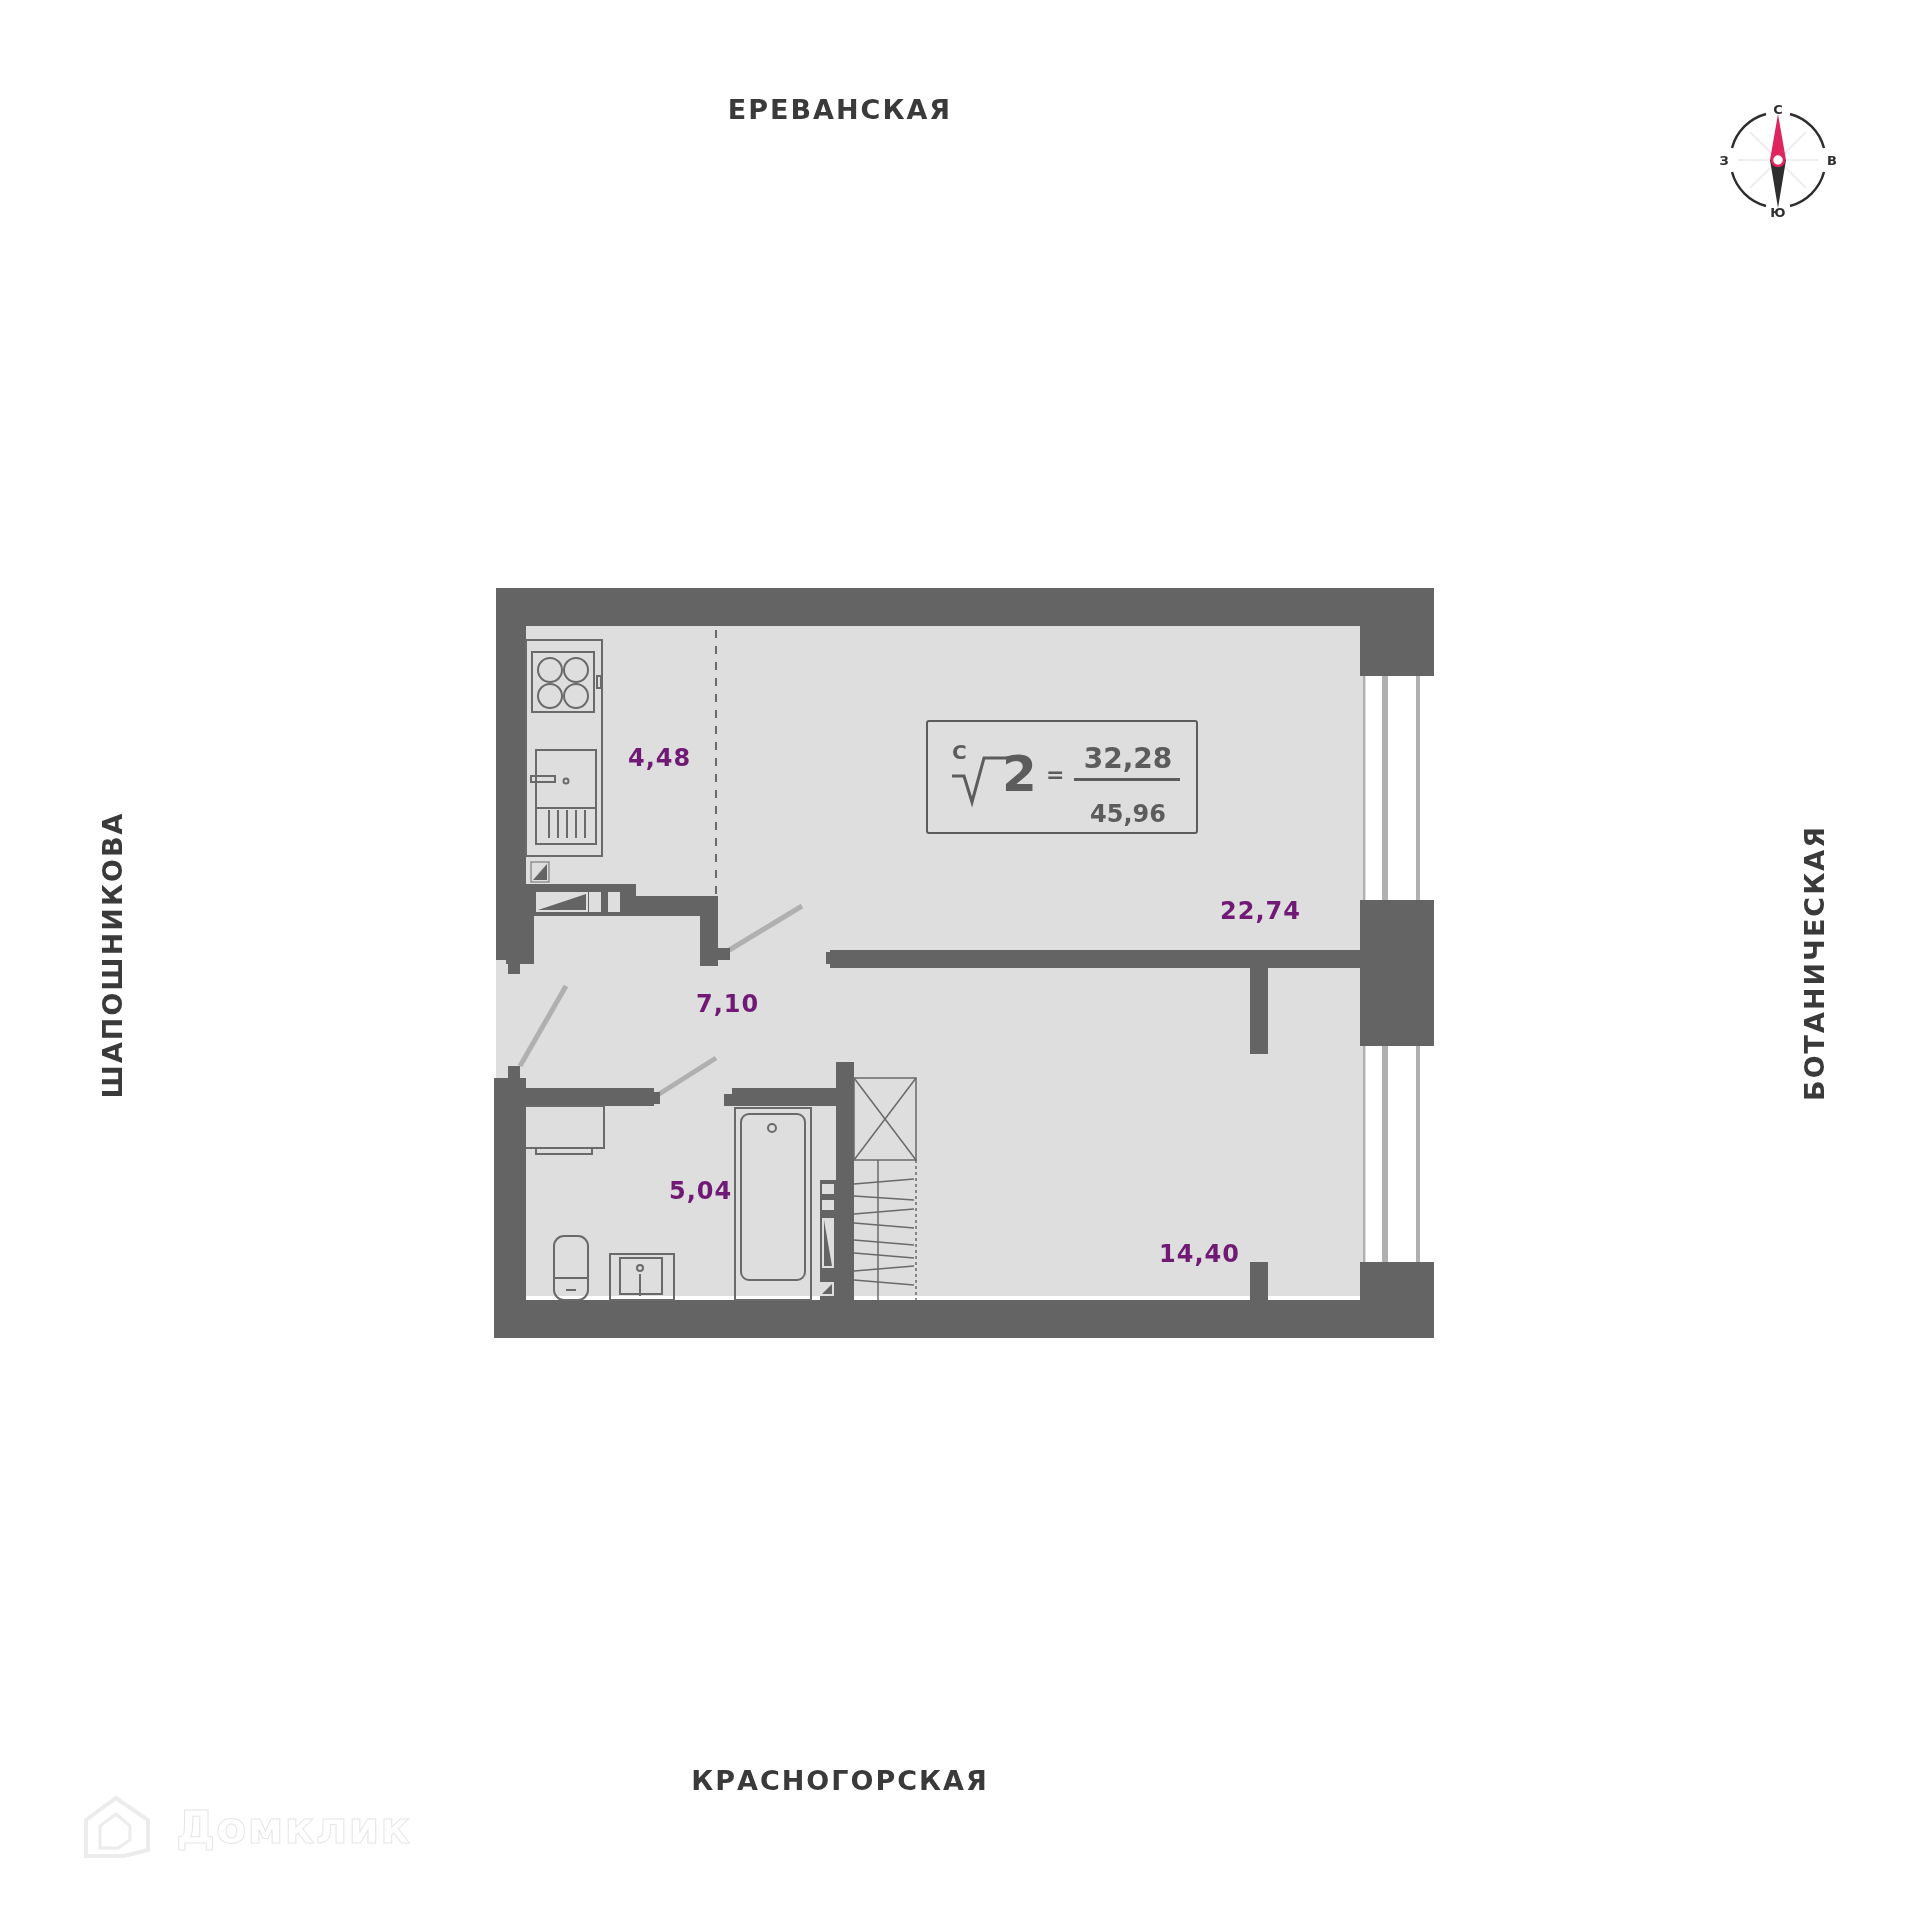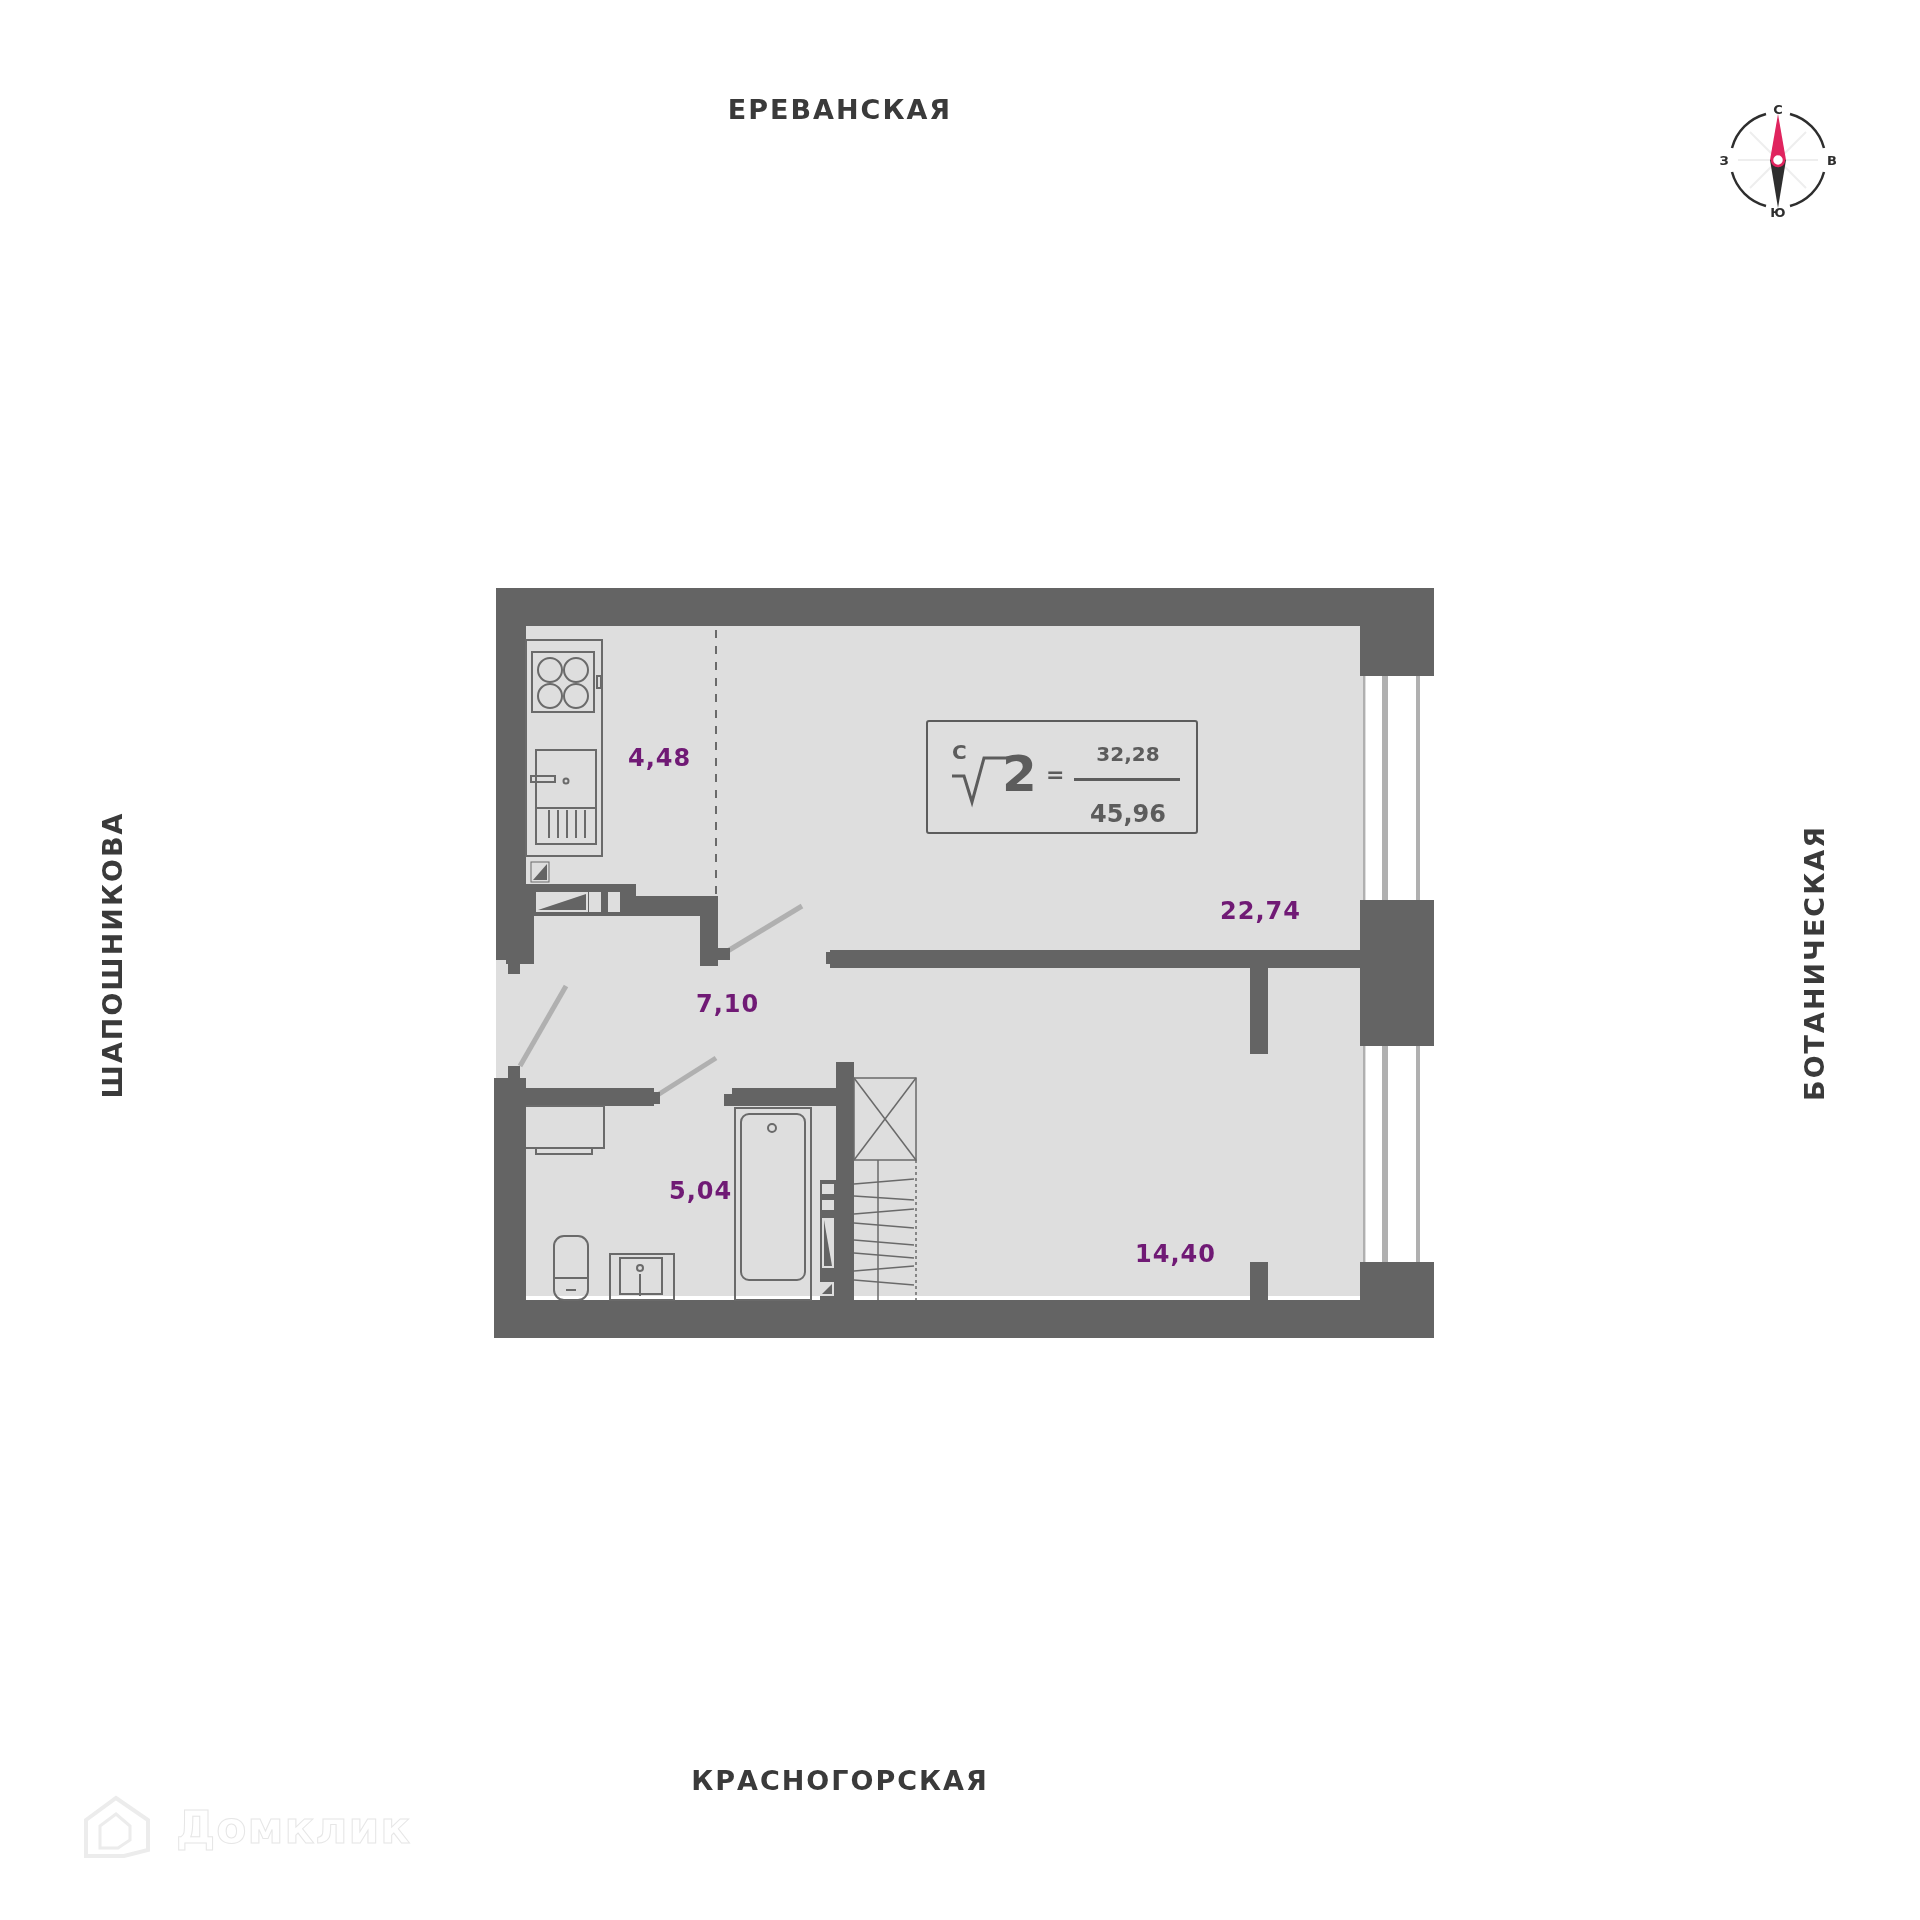--- a/index.html
+++ b/index.html
@@ -12,21 +12,21 @@
   .street.left { left:112px; top:955px; transform:translate(-50%,-50%) rotate(-90deg); }
   .street.right { left:1814px; top:963px; transform:translate(-50%,-50%) rotate(-90deg); }
   .compass { position:absolute; left:1718px; top:100px; width:120px; height:120px; }
   .plan { position:absolute; left:0; top:0; width:1920px; height:1920px; }
   .area { position:absolute; color:#701a75; font-weight:bold; font-size:24px; letter-spacing:1px; }
   .formula { position:absolute; left:926px; top:720px; width:272px; height:114px;
              border:2px solid #5c5c5c; border-radius:3px; box-sizing:border-box; }
   .formula .c { position:absolute; left:24px; top:18px; font-size:20px; font-weight:bold; color:#5c5c5c; }
   .formula .rooms { position:absolute; left:74px; top:22px; font-size:50px; font-weight:bold; color:#5c5c5c; line-height:60px; }
   .formula .eq { position:absolute; left:118px; top:40px; font-size:22px; font-weight:bold; color:#5c5c5c; }
-  .formula .num { position:absolute; left:148px; top:20px; width:104px; text-align:center; font-size:20px; font-weight:bold; color:#5c5c5c; }
+  .formula .num { position:absolute; left:148px; top:20px; width:104px; text-align:center; font-size:28px; font-weight:bold; color:#5c5c5c; }
   .formula .den { position:absolute; left:148px; top:62px; width:104px; text-align:center; font-size:24px; font-weight:bold; color:#5c5c5c;margin-top:16px; }
   .formula .bar { position:absolute; left:146px; top:56px; width:106px; height:3px; background:#5c5c5c; }
   .logo { position:absolute; left:78px; top:1792px; width:340px; height:70px; }
   .logo-text { position:absolute; left:98px; top:10px; font-size:44px; font-weight:bold; color:#ffffff;
                -webkit-text-stroke:1px #e6e6e6; letter-spacing:1px; }
 </style>
 </head>
 <body>
 
 <div class="street top">ЕРЕВАНСКАЯ</div>
@@ -176,21 +176,21 @@
     <line x1="854" y1="1253" x2="914" y2="1258"></line>
     <line x1="854" y1="1271" x2="914" y2="1266"></line>
     <line x1="854" y1="1280" x2="914" y2="1285"></line>
   </g>
 </svg>
 
 <div class="area" style="left:628px; top:744px;">4,48</div>
 <div class="area" style="left:1220px; top:897px;">22,74</div>
 <div class="area" style="left:696px; top:990px;">7,10</div>
 <div class="area" style="left:630px; top:1177px;margin-left:39px;">5,04</div>
-<div class="area" style="left:1135px; top:1240px;">14,40</div>
+<div class="area" style="left:1159px; top:1240px;">14,40</div>
 
 <div class="formula">
   <span class="c">С</span>
   <svg style="position:absolute;left:22px;top:32px;" width="60" height="60">
     <polyline points="2,22 14,22 22,48 34,4 60,4" fill="none" stroke="#5c5c5c" stroke-width="3"></polyline>
   </svg>
   <span class="rooms">2</span>
   <span class="eq">=</span>
   <span class="num">32,28</span>
   <span class="bar"></span>

